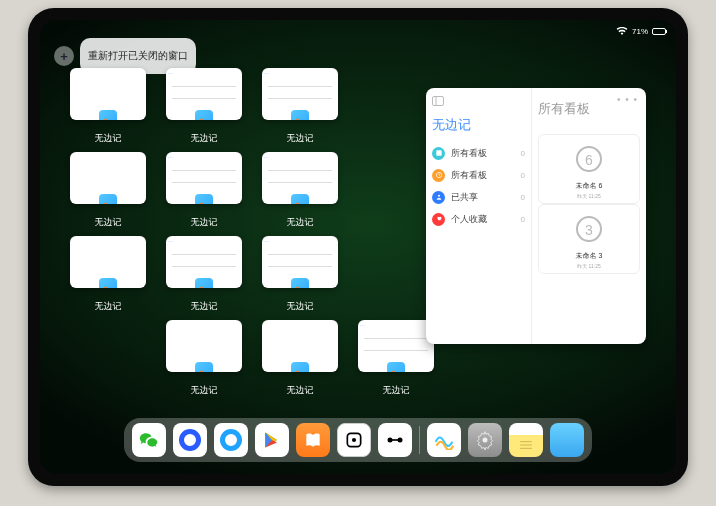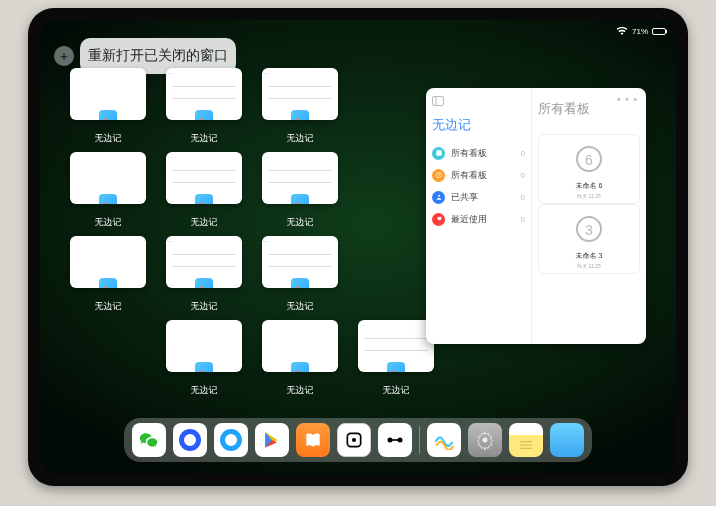--- a/index.html
+++ b/index.html
@@ -66,21 +66,21 @@
     border-radius: 10px;
     display: flex; align-items:center; justify-content:center;
     color:#223; font-weight:700; font-size:13px;
   }
   .reopen-pill {
     background: rgba(255,255,255,.85);
     border-radius: 10px;
     height: 36px;
     padding: 0 8px;
     display: flex; align-items:center;
-    font-size: 14px;
+    font-size: 10px;
     color: #222;
   }
 
   
   .expose {
     position: absolute;
     top: 48px;
     left: 30px;
     width: 360px;
     display: grid;
@@ -456,21 +456,21 @@
               </span>
               <span>已共享</span>
               <span class="cnt">0</span>
             </div>
             <div class="navrow">
               <span class="dot" style="background:#ff3b3b">
                 <svg viewBox="0 0 24 24">
                   <path d="M12 20s-7-4-7-10a5 5 0 0 1 9-3 5 5 0 0 1 9 3c0 6-7 10-7 10z" fill="#fff" transform="scale(.7) translate(5 3)"></path>
                 </svg>
               </span>
-              <span>最近使用</span>
+              <span>个人收藏</span>
               <span class="cnt">0</span>
             </div>
           </div>
       </div>
       <div class="right-pane">
         <div class="card-title grey">所有看板</div>
         <div id="boardlist">
             <div class="board">
               <div class="scrib">
                 <svg viewBox="0 0 48 40">

